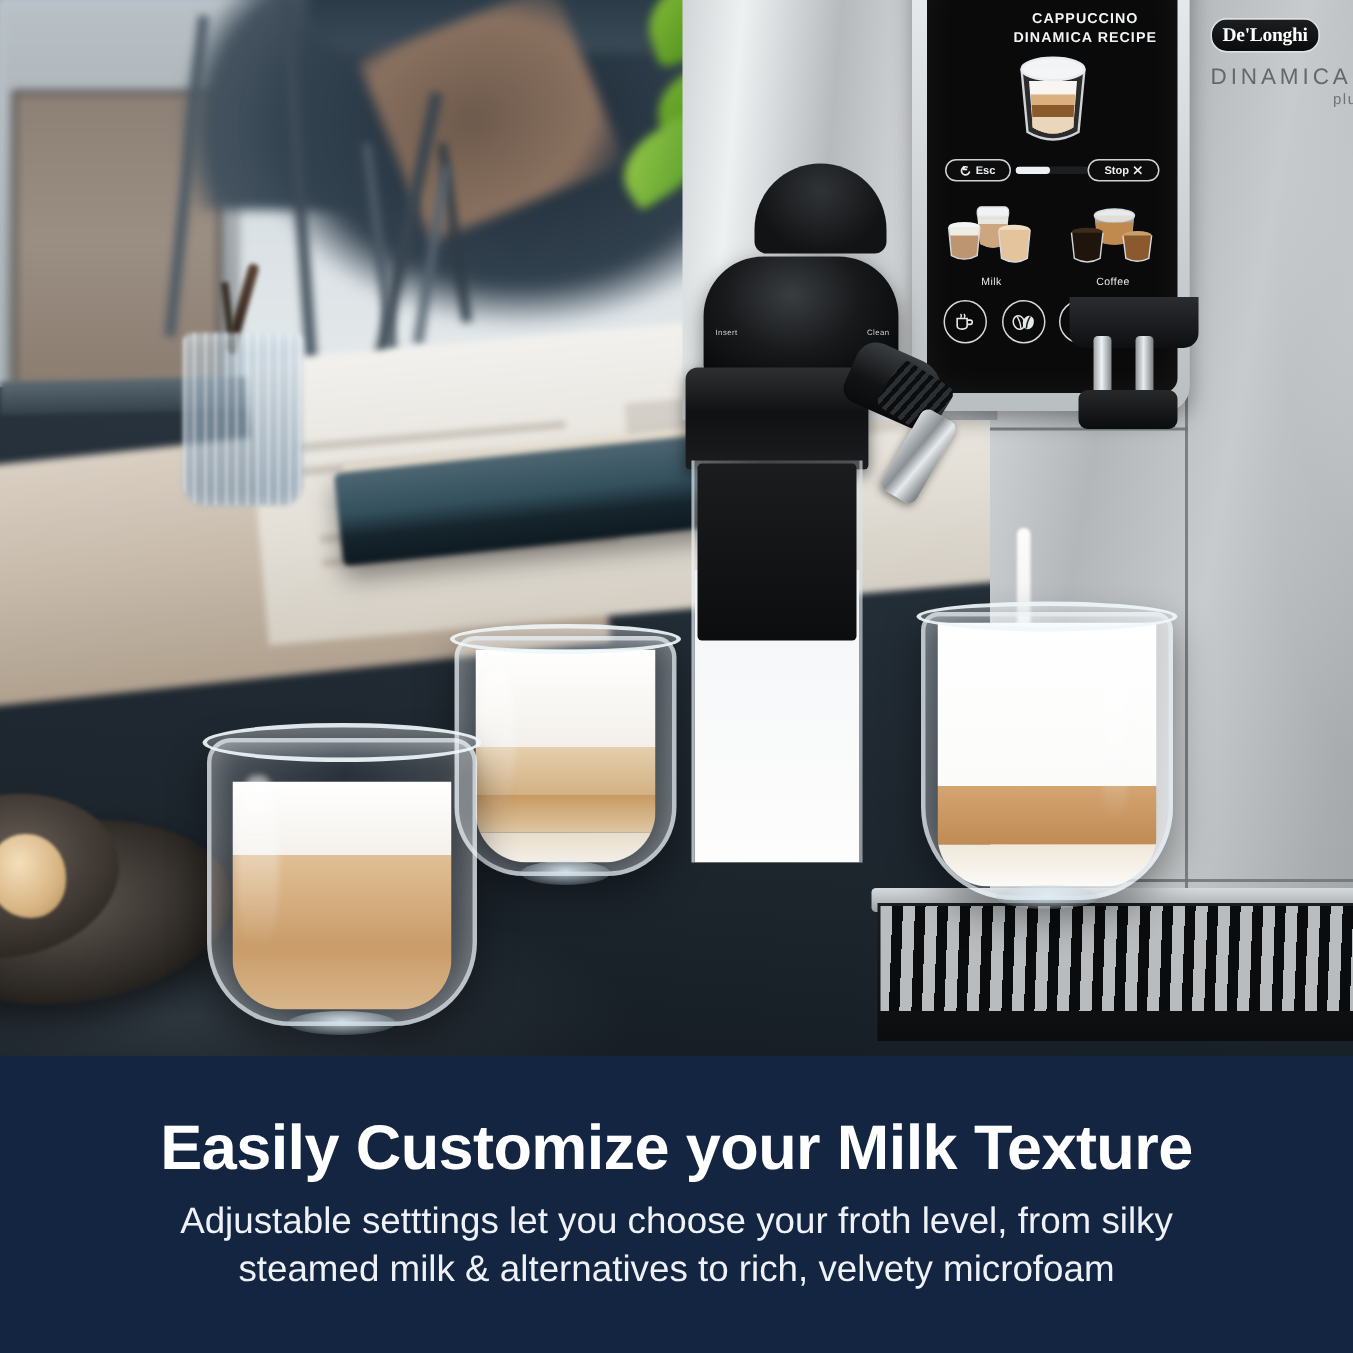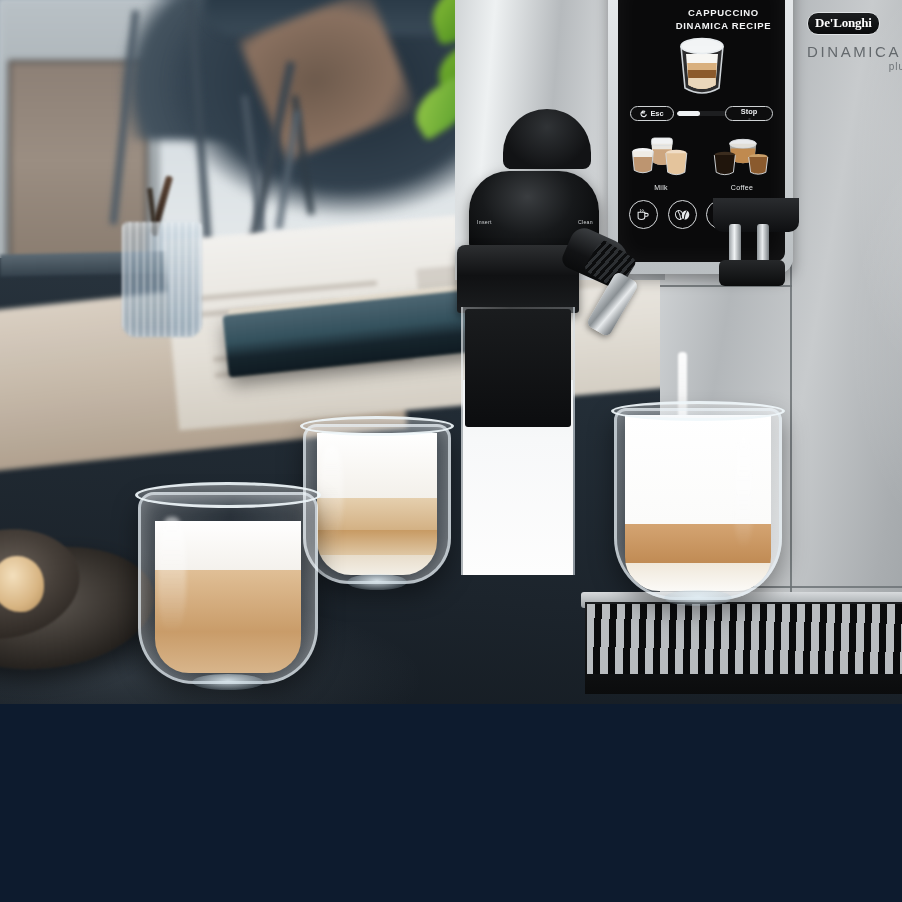--- a/index.html
+++ b/index.html
@@ -467,21 +467,21 @@
           <div class="pill" style="left:0;width:44px;">
             <svg width="8" height="8" viewBox="0 0 10 10">
               <path d="M6.5 2 A3.4 3.4 0 1 0 8 5.4" fill="none" stroke="#eceef0" stroke-width="1.4"></path>
               <path d="M3.2 0.8 L3.2 3.6 L6 3.6" fill="none" stroke="#eceef0" stroke-width="1.4"></path>
             </svg>
             <span>Esc</span>
           </div>
           <div class="progress-track">
             <div class="progress-fill" id="progfill" style="width: 46%;"></div>
           </div>
-          <div class="pill" style="right:0;width:48px;flex-direction:column;">
+          <div class="pill" style="right:0;width:48px;">
             <span>Stop</span>
             <svg width="7" height="7" viewBox="0 0 10 10">
               <path d="M1.5 1.5 L8.5 8.5 M8.5 1.5 L1.5 8.5" stroke="#eceef0" stroke-width="1.5"></path>
             </svg>
           </div>
         </div>
 
         <div class="scr-groups">
           <div class="grp" style="left:5px;">
             <svg viewBox="0 0 72 44" width="72" height="42">
@@ -610,14 +610,21 @@
           <div class="foam" style="top:84%;height:16%;background:linear-gradient(180deg,#f0e8da,#fbfaf7);"></div>
         </div>
         <div class="hilite" style="left:72%;width:12%;"></div>
       </div>
       <div class="rim" style="top:-7px;height:20px;"></div>
       <div class="base-foot"></div>
     </div>
 
   </div>
 
+  <div class="banner" style="background: rgb(20, 37, 65);">
+    <h1>Easily Customize your Milk Texture</h1>
+    <p>
+      <span>Adjustable setttings let you choose your froth level, from silky</span><br>
+      <span>steamed milk &amp; alternatives to rich, velvety microfoam</span>
+    </p>
+  </div>
 
 </div>
 
 </body></html>

